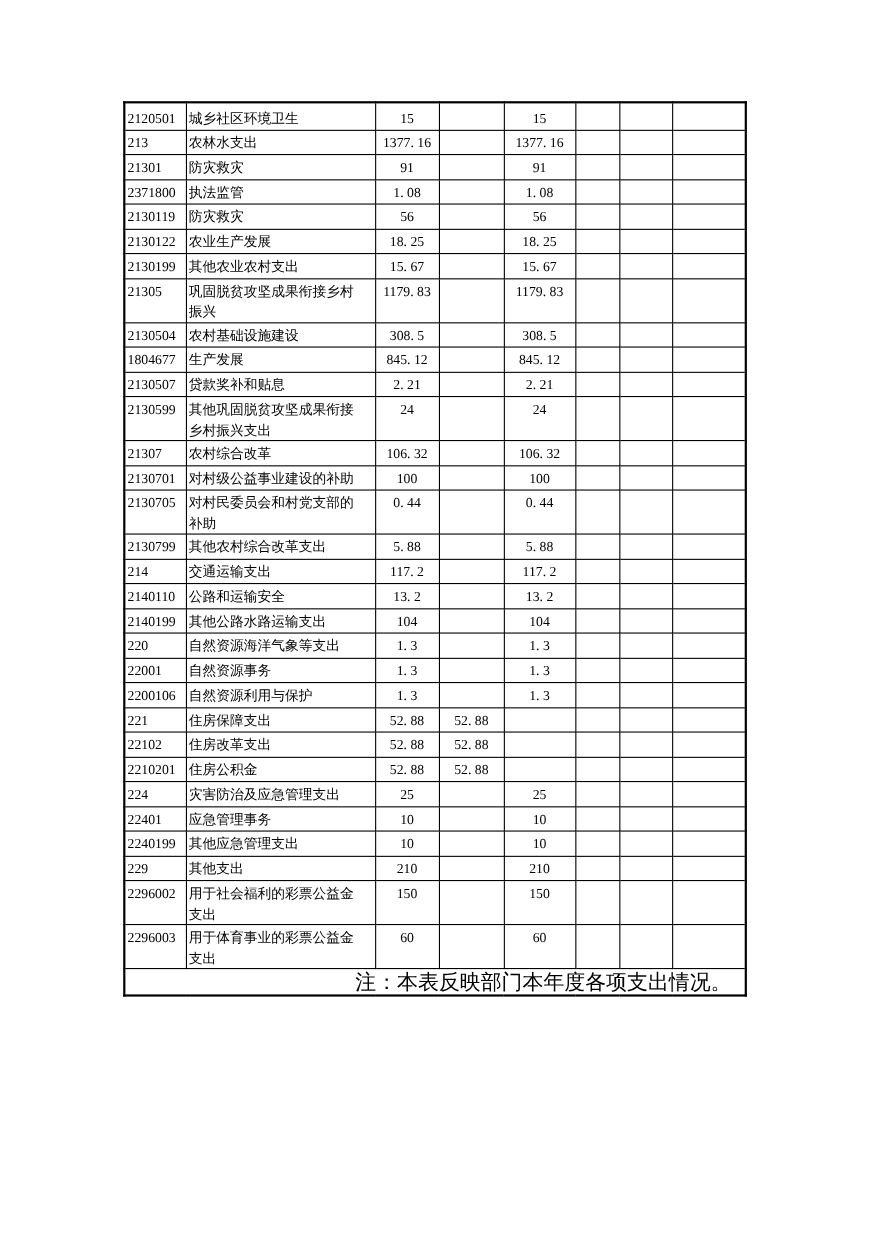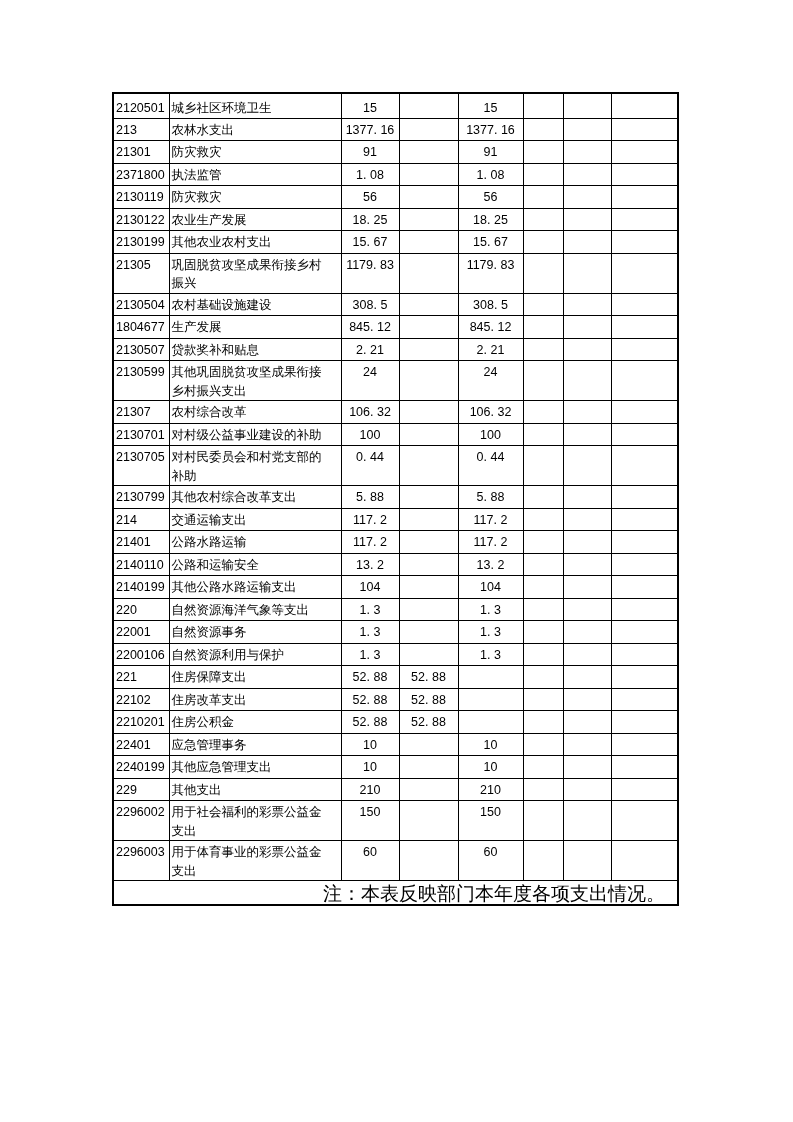--- a/index.html
+++ b/index.html
@@ -6,21 +6,21 @@
     margin: 0;
     padding: 0;
     background: #ffffff;
   }
   .page {
     position: relative;
     width: 793px;
     height: 1087px;
     background: #ffffff;
     overflow: hidden;
-    font-family: Liberation Sans, sans-serif;
+    font-family: Liberation Serif, serif;
     color: #000000;
   }
   table.budget-table {
     position: absolute;
     left: 112px;
     top: 92px;
     width: 565px;
     border-collapse: collapse;
     table-layout: fixed;
     border: 2px solid #000000;
@@ -251,30 +251,20 @@
           <td class="code">214</td>
           <td class="name">交通运输支出</td>
           <td class="num">117. 2</td>
           <td class="num"></td>
           <td class="num">117. 2</td>
           <td class="num"></td>
           <td class="num"></td>
           <td class="num"></td>
         </tr>
         <tr>
-          <td class="code">21401</td>
-          <td class="name">公路水路运输</td>
-          <td class="num">117. 2</td>
-          <td class="num"></td>
-          <td class="num">117. 2</td>
-          <td class="num"></td>
-          <td class="num"></td>
-          <td class="num"></td>
-        </tr>
-        <tr>
           <td class="code">2140110</td>
           <td class="name">公路和运输安全</td>
           <td class="num">13. 2</td>
           <td class="num"></td>
           <td class="num">13. 2</td>
           <td class="num"></td>
           <td class="num"></td>
           <td class="num"></td>
         </tr>
         <tr>
@@ -336,20 +326,30 @@
           <td class="num"></td>
           <td class="num"></td>
           <td class="num"></td>
         </tr>
         <tr>
           <td class="code">2210201</td>
           <td class="name">住房公积金</td>
           <td class="num">52. 88</td>
           <td class="num">52. 88</td>
           <td class="num"></td>
+          <td class="num"></td>
+          <td class="num"></td>
+          <td class="num"></td>
+        </tr>
+        <tr>
+          <td class="code">224</td>
+          <td class="name">灾害防治及应急管理支出</td>
+          <td class="num">25</td>
+          <td class="num"></td>
+          <td class="num">25</td>
           <td class="num"></td>
           <td class="num"></td>
           <td class="num"></td>
         </tr>
         <tr>
           <td class="code">22401</td>
           <td class="name">应急管理事务</td>
           <td class="num">10</td>
           <td class="num"></td>
           <td class="num">10</td>

